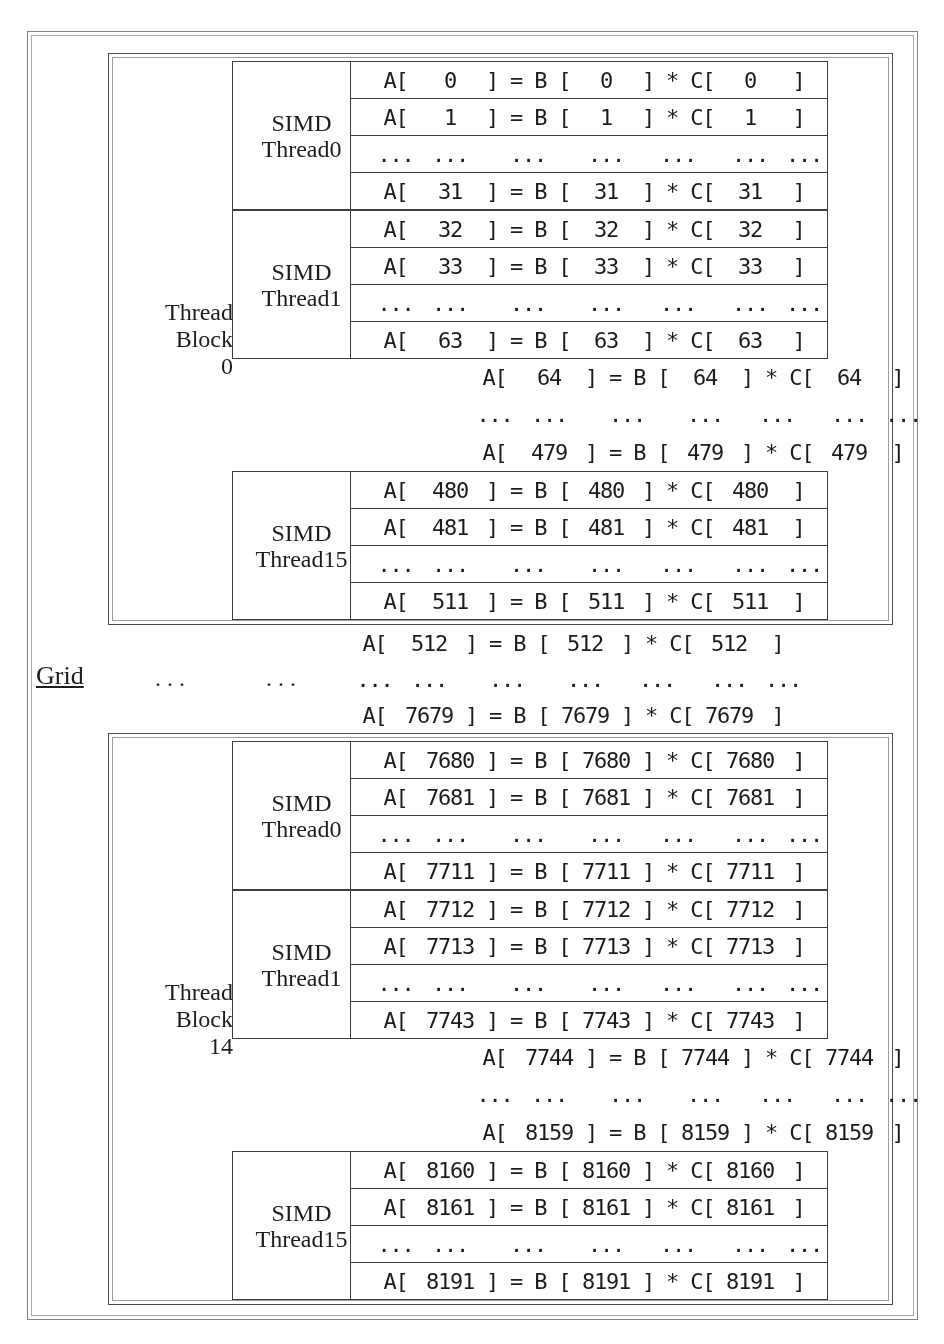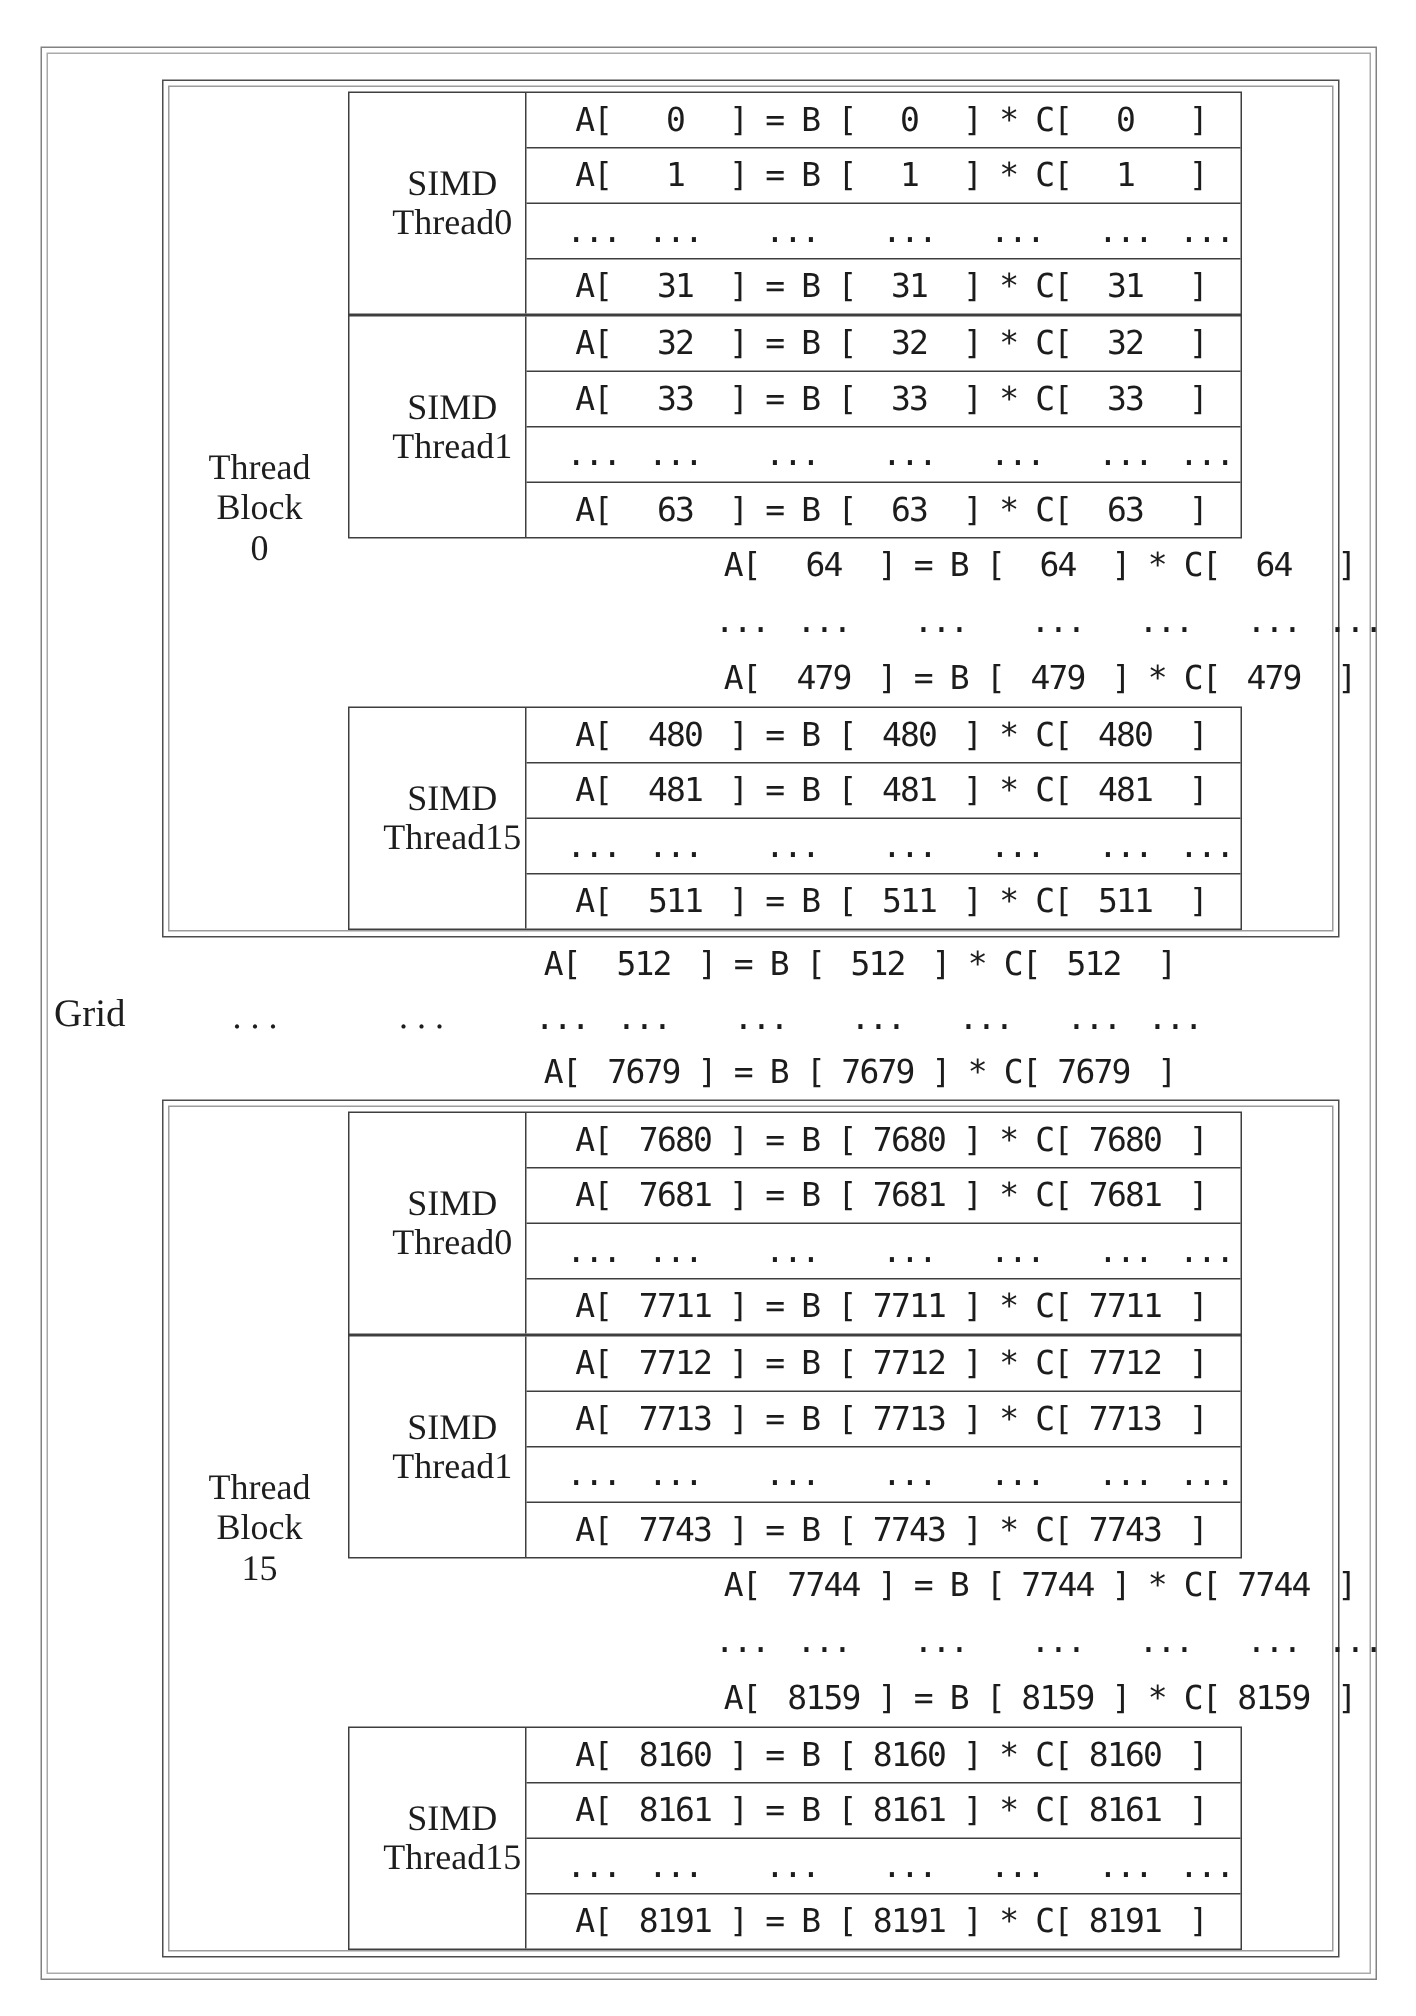--- a/index.html
+++ b/index.html
@@ -22,41 +22,42 @@
   .figure-inner {
     position:absolute; inset:3px;
     border:1px solid #aaaaaa;
   }
 
   
   .grid-label {
     position:absolute; left:36px; top:658px;
     height:36px; line-height:36px;
     font-size:26px;
+    text-decoration:underline;
   }
 
   
   .content {
     position:absolute; left:108px; top:53px; width:785px;
   }
 
   
   .block {
     position:relative;
     height:572px;
     border:1px solid #4d4d4d;
     box-sizing:border-box;
   }
   .block-in {
     position:absolute; inset:3px;
     border:1px solid #9c9c9c;
   }
   .block-label {
     position:absolute; left:0; top:0; bottom:0; width:120px;
-    display:flex; flex-direction:column; justify-content:center; align-items:center;
+    display:flex; flex-direction:column; justify-content:center; align-items:flex-end;
     font-size:24px; line-height:27px;
     text-align:center;
   }
   .sections {
     position:absolute; left:119px; top:3px; width:596px;
   }
 
   .section.simd {
     display:flex;
     height:149px;
@@ -184,21 +185,21 @@
         <div class="row"><span class="seg s0">A[</span><span class="seg s1">7679</span><span class="seg s2">] = B [</span><span class="seg s3">7679</span><span class="seg s4">] * C[</span><span class="seg s5">7679</span><span class="seg s6">]</span></div>
       </div>
       <div class="col-ellipsis ce1">. . .</div>
       <div class="col-ellipsis ce2">. . .</div>
     </div>
     <div class="block">
       <div class="block-in">
         <div class="block-label">
           <div>Thread</div>
           <div>Block</div>
-          <div>15</div>
+          <div>14</div>
         </div>
         <div class="sections">
           <div class="section simd">
             <div class="simd-label">
               <div>SIMD</div>
               <div>Thread0</div>
             </div>
             <div class="rows-col">
               <div class="row"><span class="seg s0">A[</span><span class="seg s1">7680</span><span class="seg s2">] = B [</span><span class="seg s3">7680</span><span class="seg s4">] * C[</span><span class="seg s5">7680</span><span class="seg s6">]</span></div>
               <div class="row"><span class="seg s0">A[</span><span class="seg s1">7681</span><span class="seg s2">] = B [</span><span class="seg s3">7681</span><span class="seg s4">] * C[</span><span class="seg s5">7681</span><span class="seg s6">]</span></div>

